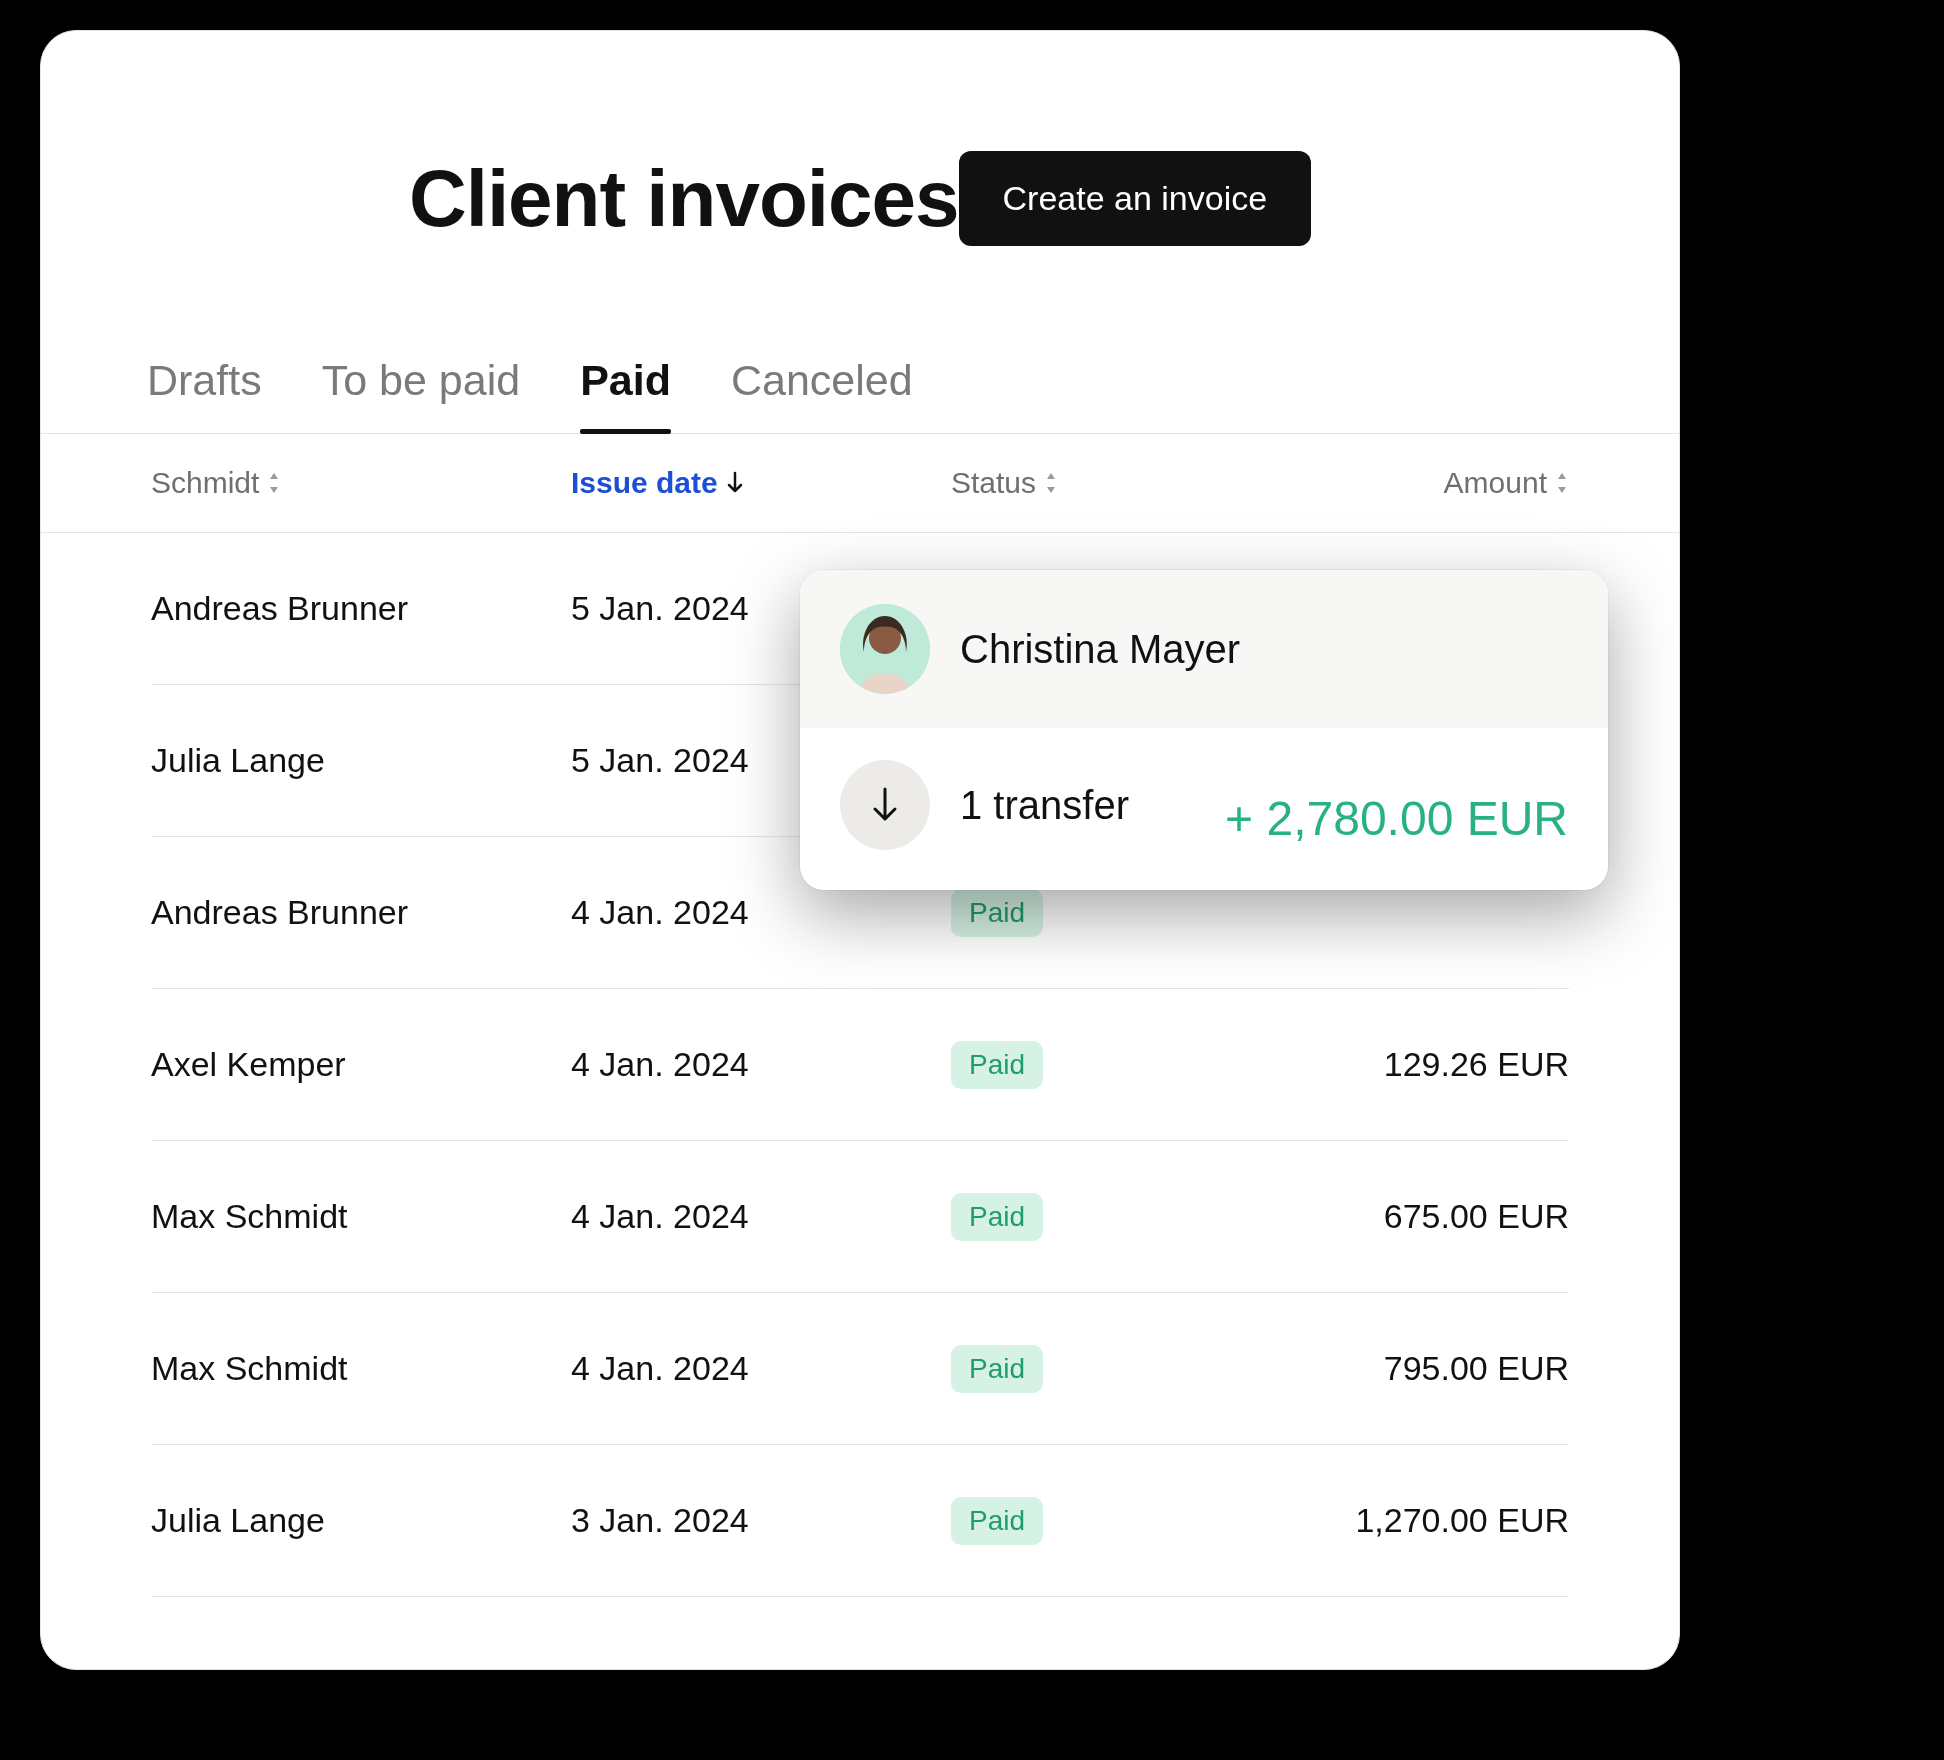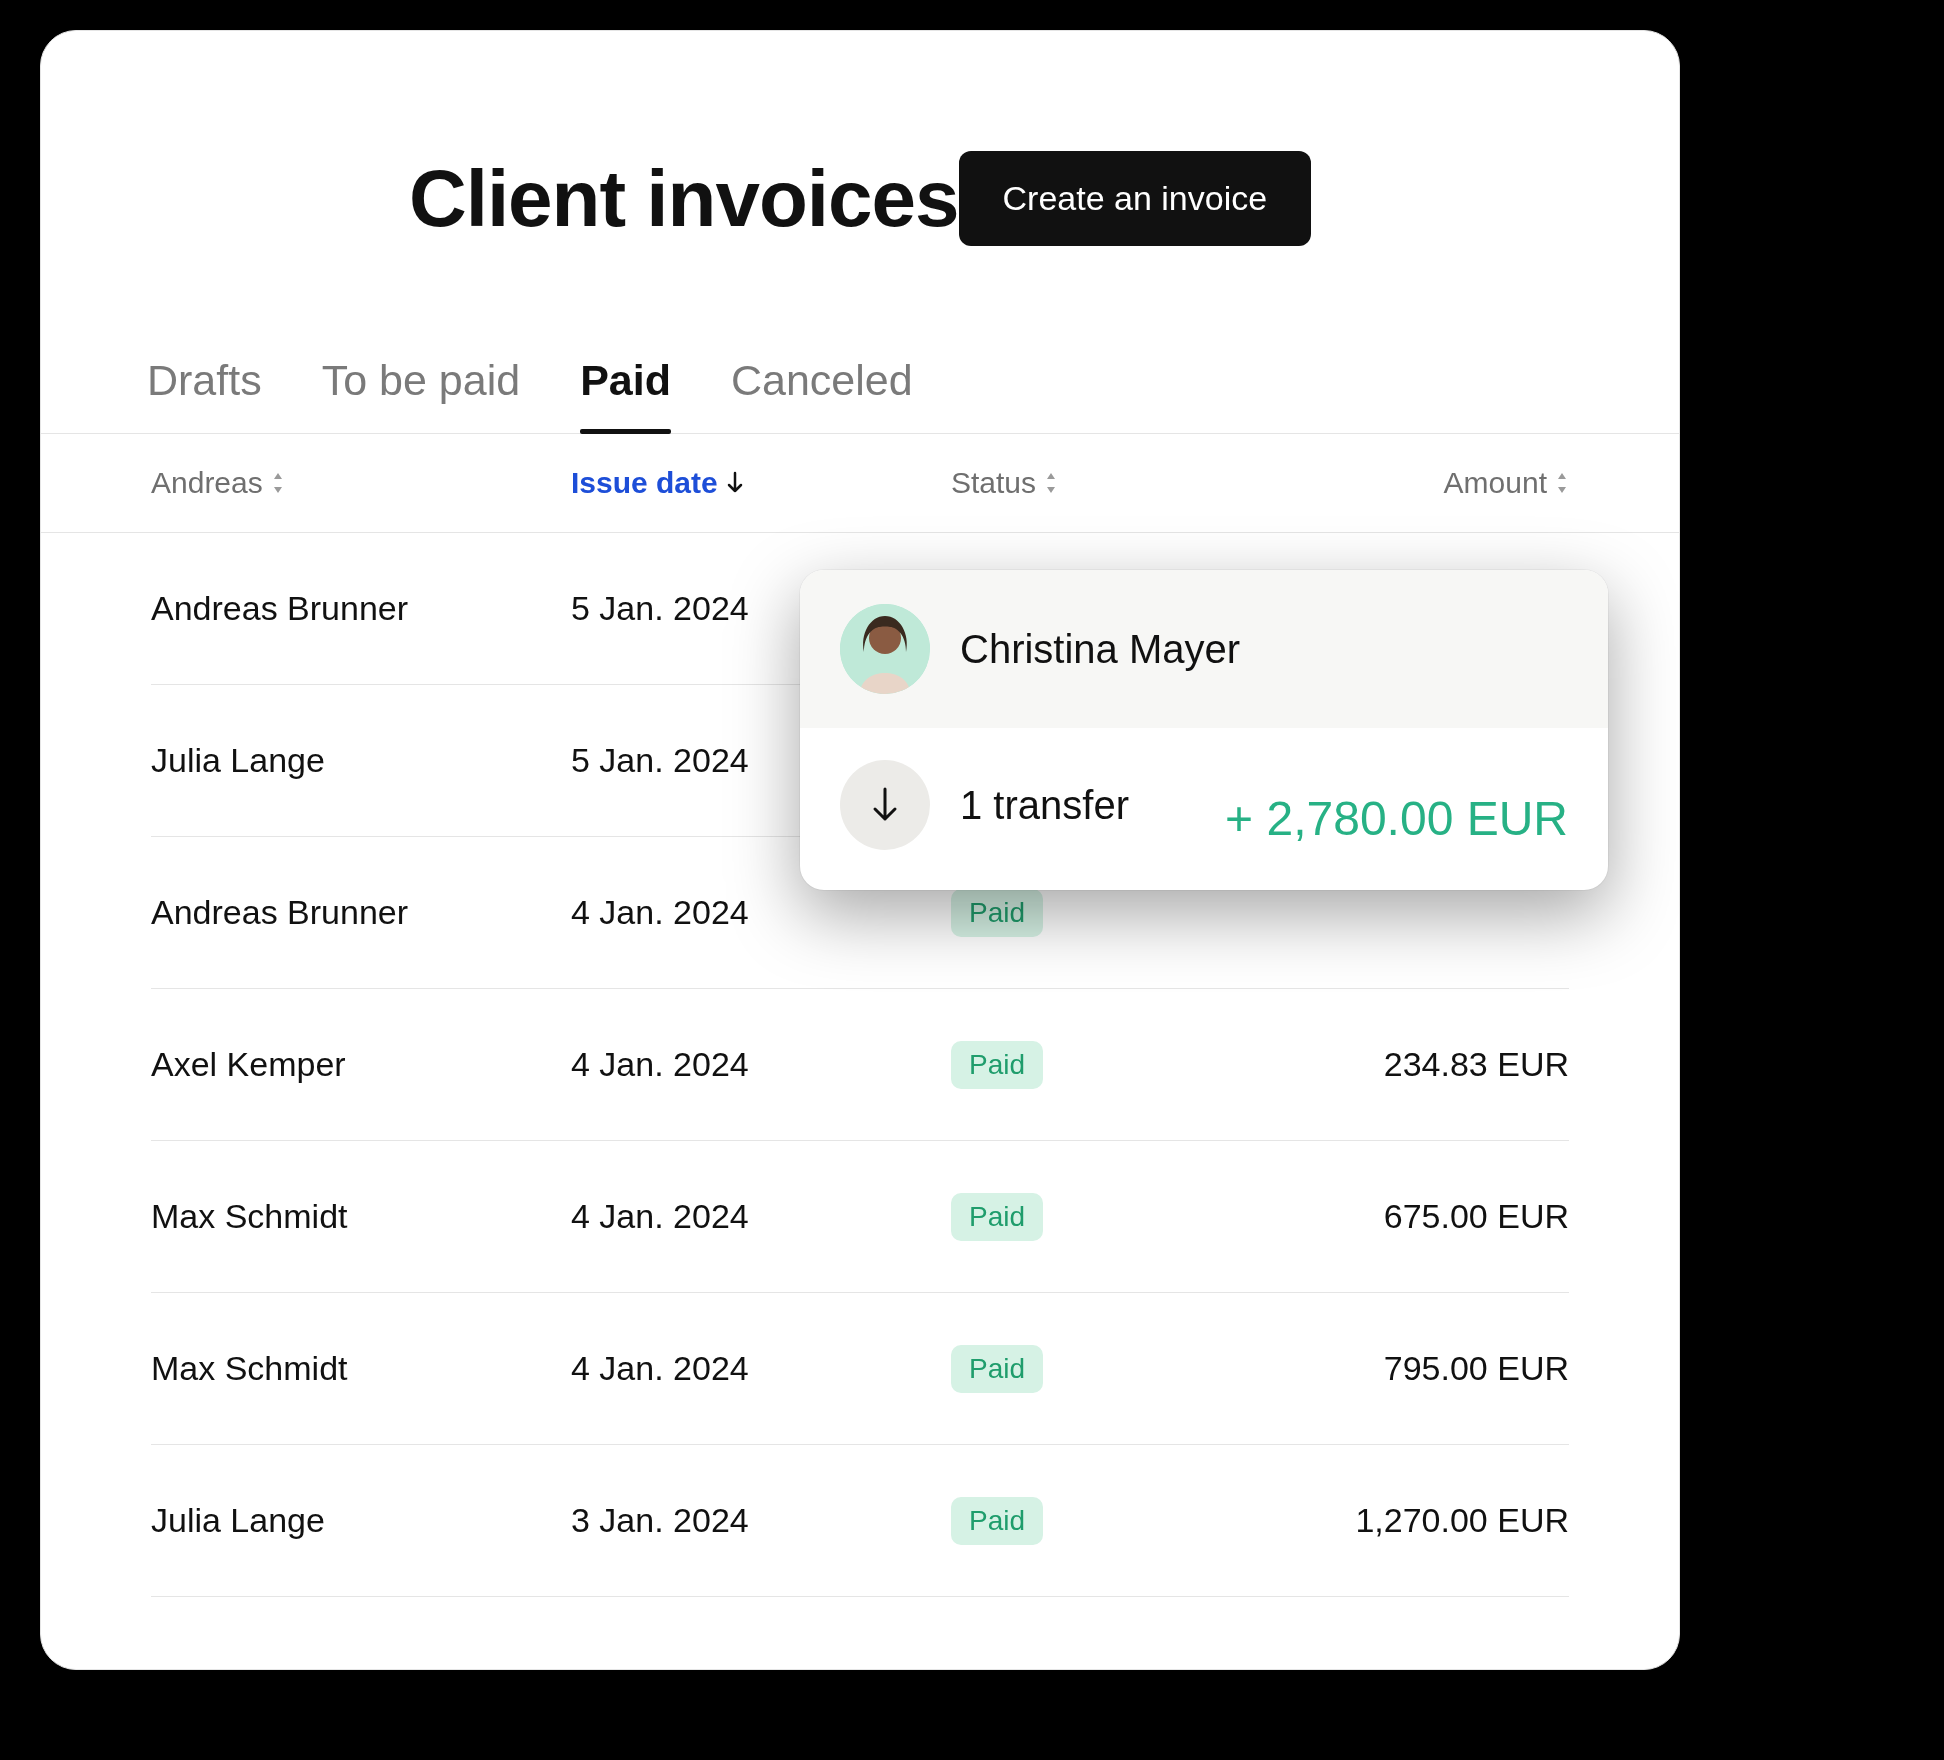--- a/index.html
+++ b/index.html
@@ -180,21 +180,21 @@
 
   <div class="tabs">
     <div class="tab">Drafts</div>
     <div class="tab">To be paid</div>
     <div class="tab active">Paid</div>
     <div class="tab">Canceled</div>
   </div>
 
   <div class="table-head">
     <div class="th">
-      <span>Andreas</span>
+      <span>Schmidt</span>
       <span class="sort-icon">
         <svg width="14" height="20" viewBox="0 0 14 20">
             <path d="M7 0 L11 6 H3 Z M7 20 L3 14 H11 Z" fill="#9a9a9a"></path>
           </svg>
       </span>
     </div>
     <div class="th strong">
       <span>Issue date</span>
       <span class="sort-icon">
         <svg width="18" height="24" viewBox="0 0 18 24">
@@ -236,21 +236,21 @@
     <div class="row">
       <div>Andreas Brunner</div>
       <div>4 Jan. 2024</div>
       <div class="cell-status"><span class="badge">Paid</span></div>
       <div class="cell-amount"></div>
     </div>
     <div class="row">
       <div>Axel Kemper</div>
       <div>4 Jan. 2024</div>
       <div class="cell-status"><span class="badge">Paid</span></div>
-      <div class="cell-amount">234.83 EUR</div>
+      <div class="cell-amount">129.26 EUR</div>
     </div>
     <div class="row">
       <div>Max Schmidt</div>
       <div>4 Jan. 2024</div>
       <div class="cell-status"><span class="badge">Paid</span></div>
       <div class="cell-amount">675.00 EUR</div>
     </div>
     <div class="row">
       <div>Max Schmidt</div>
       <div>4 Jan. 2024</div>

